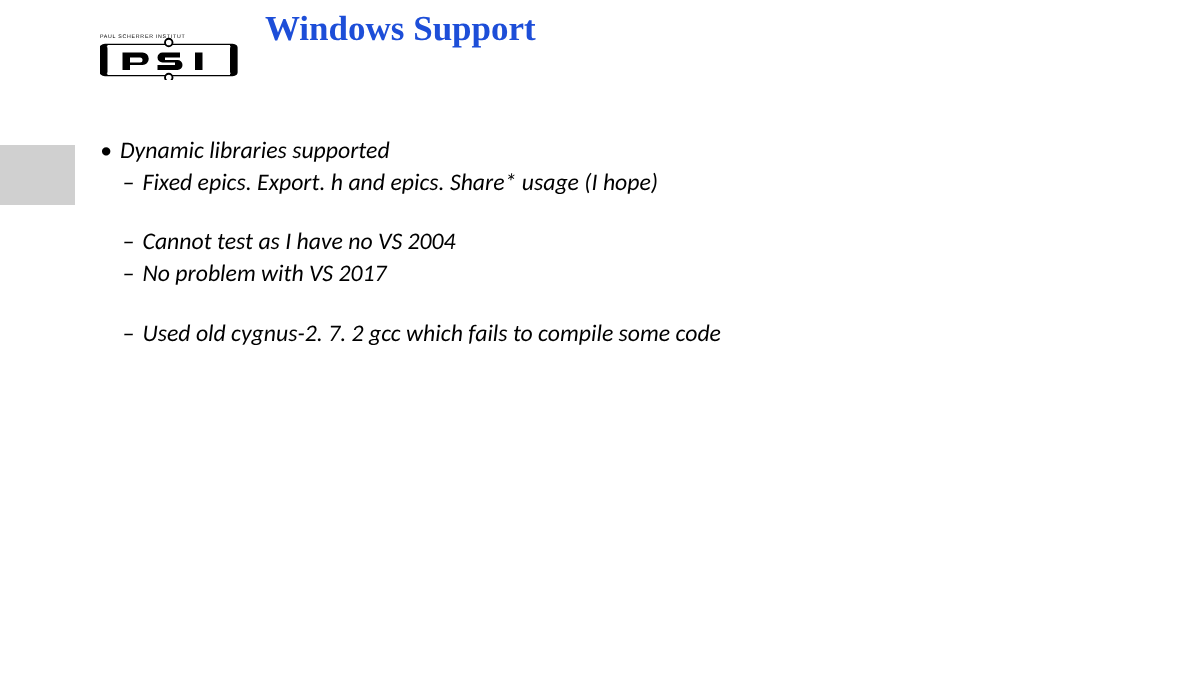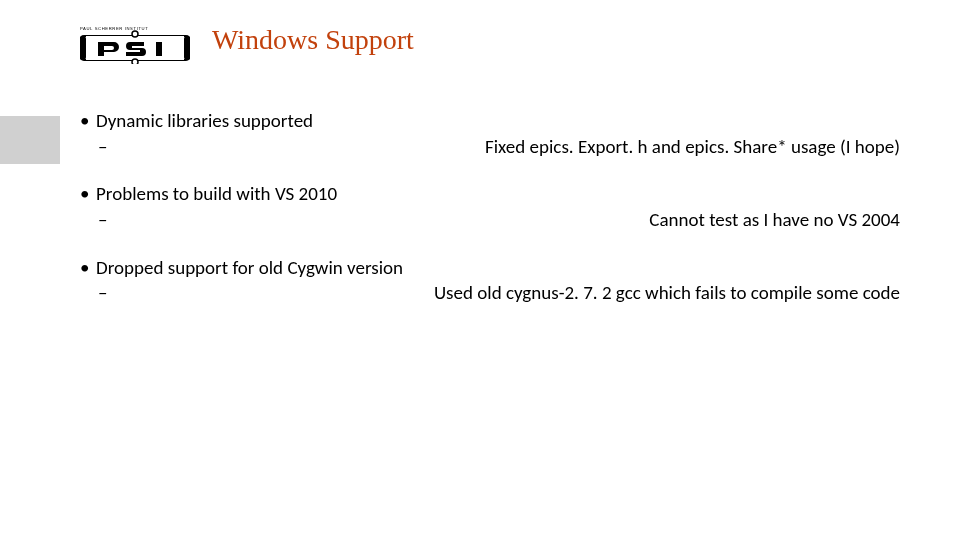--- a/index.html
+++ b/index.html
@@ -20,60 +20,60 @@
   }
   .logo {
     position: absolute;
     top: 24px;
     left: 80px;
     width: 110px;
     height: 40px;
   }
   .title {
     position: absolute;
-    top: 24px;
+    top: 8px;
     left: 212px;
     font-family: "Times New Roman", Georgia, serif;
     font-size: 28px;
-    color: #c2410c;
-    font-weight: 400;
+    color: #1d4ed8;
+    font-weight: 700;
   }
   .decor-box {
     position: absolute;
     top: 116px;
     left: 0;
     width: 60px;
     height: 48px;
     background: #d0d0d0;
   }
   .content {
     position: absolute;
     top: 108px;
     left: 80px;
     right: 60px;
     font-size: 19px;
     line-height: 1.35;
+    font-style: italic;
   }
   .group {
     margin-bottom: 22px;
   }
   .bullet {
     position: relative;
     padding-left: 16px;
   }
   .bullet::before {
     content: "•";
     position: absolute;
     left: 0;
     top: 0;
   }
   .sub {
     position: relative;
     padding-left: 34px;
-    text-align: right;
   }
   .sub::before {
     content: "–";
     position: absolute;
     left: 18px;
     top: 0;
   }
 </style>
 </head>
 <body>
@@ -106,24 +106,23 @@
 
     <div class="group">
       <div class="bullet"><span>Dynamic libraries supported</span></div>
       <div class="sub"><span>Fixed epics. Export. h and epics. Share* usage (I hope)</span></div>
     </div>
 
     <div class="group">
     </div>
 
     <div class="group">
-      <div class="bullet"><span>Problems to build with VS 2010</span></div>
       <div class="sub"><span>Cannot test as I have no VS 2004</span></div>
+      <div class="sub"><span>No problem with VS 2017</span></div>
     </div>
 
     <div class="group">
-      <div class="bullet"><span>Dropped support for old Cygwin version</span></div>
       <div class="sub"><span>Used old cygnus-2. 7. 2 gcc which fails to compile some code</span></div>
     </div>
 
   </div>
 
 </div>
 
 </body></html>

